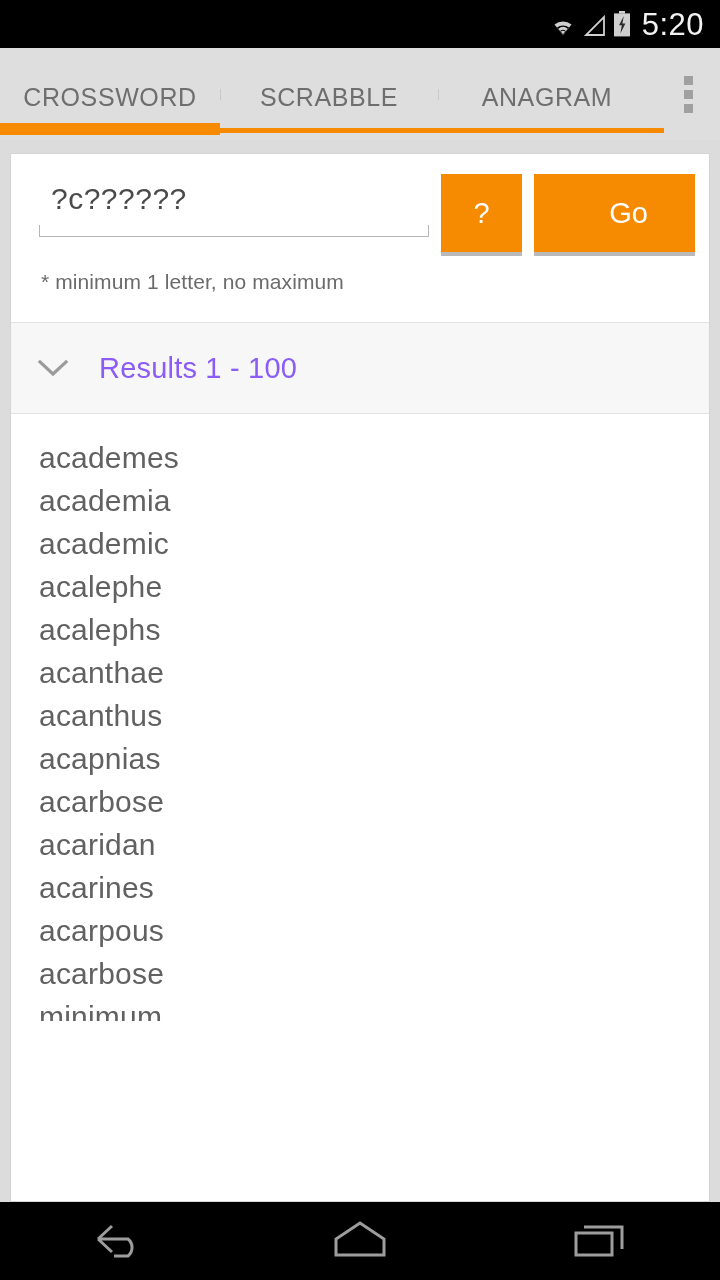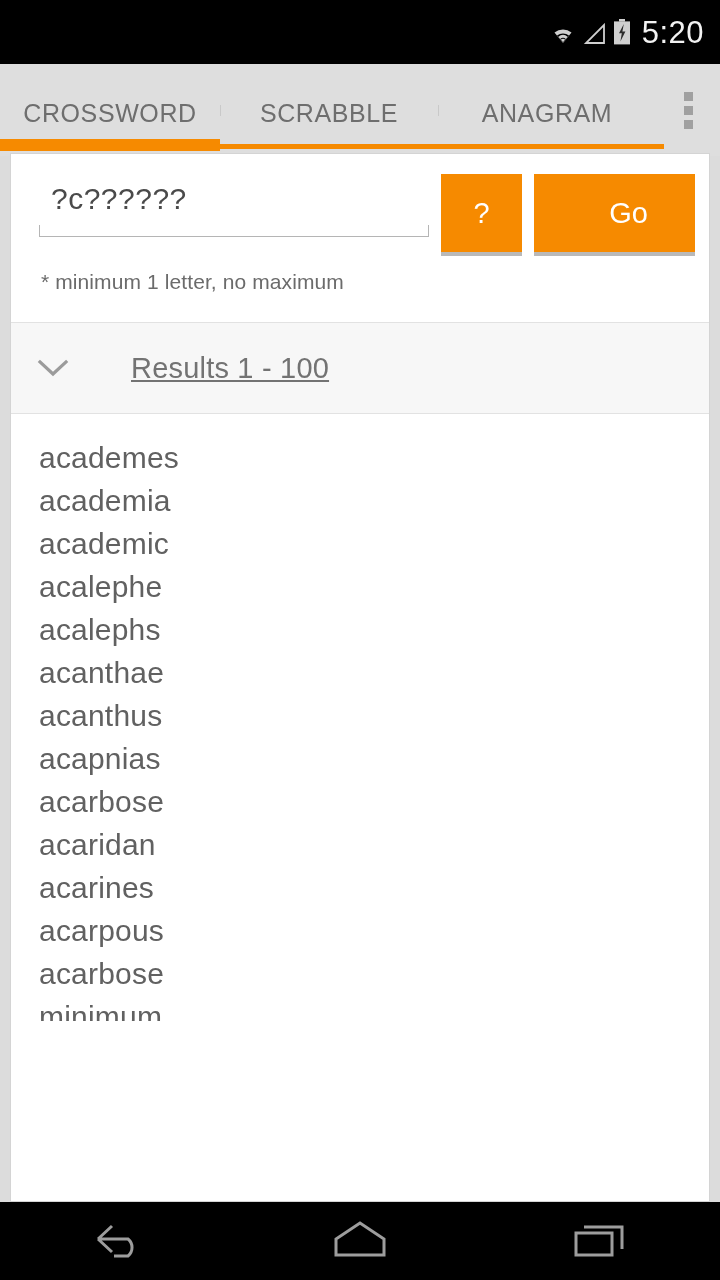--- a/index.html
+++ b/index.html
@@ -6,21 +6,21 @@
   html, body {
     width:720px; height:1280px;
     background:#dcdcdc;
     font-family:"Liberation Sans", sans-serif;
     overflow:hidden;
   }
   .screen { position:relative; width:720px; height:1280px; background:#dcdcdc; }
 
   
   .status-bar {
-    height:64px; background:#000;
+    height:48px; background:#000;
     display:flex; align-items:center; justify-content:flex-end;
     padding-right:16px; gap:7px;
   }
   .status-icons { display:flex; align-items:flex-end; gap:6px; }
   .wifi-icon { width:28px; height:22px; position:relative; }
   .signal-icon { width:24px; height:22px; }
   .battery-icon { width:18px; height:26px; position:relative; }
   .clock {
     color:#f2f2f2; font-size:31px; letter-spacing:0.5px;
     line-height:1; margin-left:4px; font-weight:400;
@@ -101,21 +101,21 @@
     margin-top:28px;
     height:92px; background:#f7f7f7;
     border-top:1px solid #e2e2e2; border-bottom:1px solid #e2e2e2;
     display:flex; align-items:center; cursor:pointer;
   }
   .chevron {
     width:60px; display:flex; align-items:center; justify-content:center;
     margin-left:12px;
   }
   .results-label {
-    font-size:29px; color:#737373; margin-left:48px; letter-spacing:0.2px;text-decoration:underline;
+    font-size:29px; color:#8b5cf6; margin-left:16px; letter-spacing:0.2px;
   }
 
   
   .word-list {
     padding:22px 0 0 28px; height:calc(100% - 440px); overflow:hidden;
   }
   .word-item {
     font-size:30px; color:#616161; line-height:43px; letter-spacing:0.2px;
   }
 

